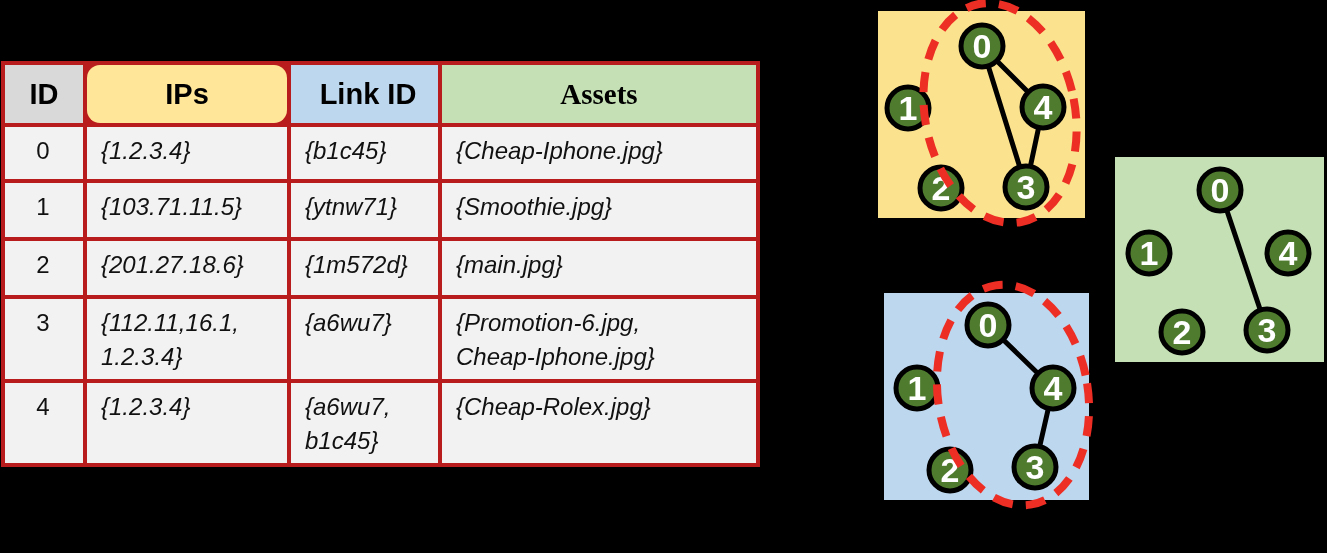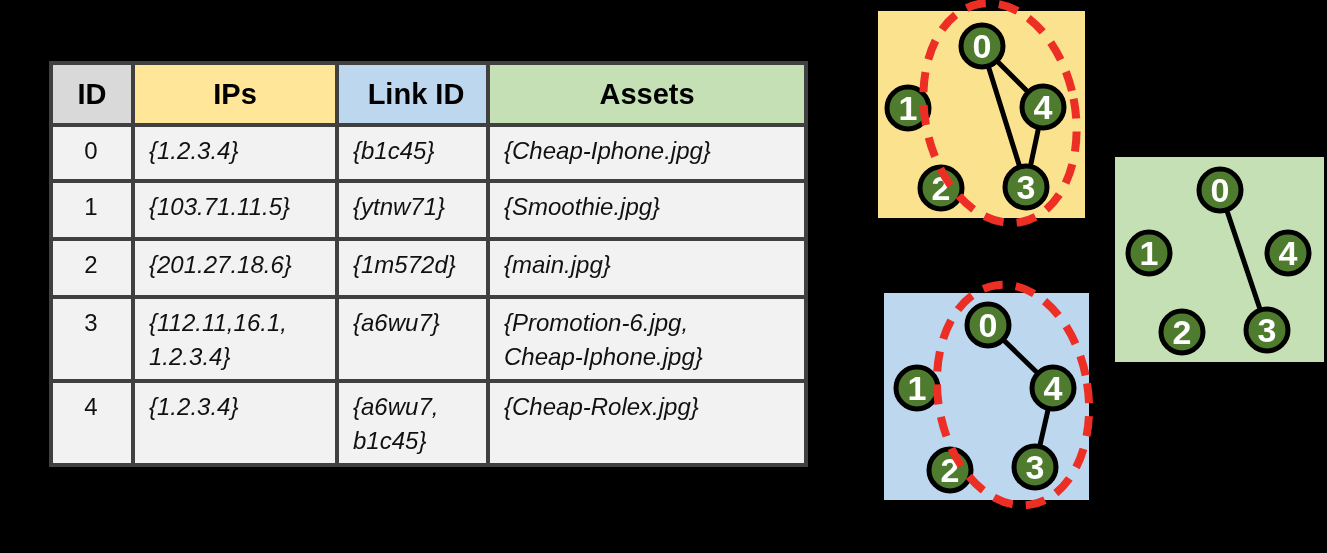--- a/index.html
+++ b/index.html
@@ -1,33 +1,33 @@
 <!DOCTYPE html>
 <html><head>
 <meta charset="utf-8">
 <style>
   html,body{margin:0;padding:0;background:#000;}
   #canvas{position:relative;width:1327px;height:553px;background:#000000;overflow:hidden;
           font-family:"Liberation Sans",sans-serif;}
 
   
   .table-wrap{position:absolute;left:1px;top:61px;}
-  table.data{border-collapse:separate;border-spacing:4px;background:#404040;table-layout:fixed;margin-left:48px;}
+  table.data{border-collapse:separate;border-spacing:4px;background:#b91c1c;table-layout:fixed;}
   col.c-id{width:78px}col.c-ips{width:200px}col.c-link{width:147px}col.c-assets{width:314px}
   th{font-size:29px;font-weight:bold;color:#000;text-align:center;vertical-align:middle;}
   tr.h-head{height:58px}
   tr.h54{height:52px}tr.h56{height:54px}tr.h82{height:80px}
   td{background:#F2F2F2;color:#111;font-size:24px;vertical-align:top;
      padding:7px 6px 2px 14px;line-height:34px;white-space:pre-line;}
   td.id-cell{text-align:center;padding-left:4px;font-style:normal;font-size:24px;}
   td.val{font-style:italic;}
   th.hd-id{background:#D9D9D9;}
-  th.hd-ips{background:#FFE699;}
+  th.hd-ips{background:#FFE699;border-radius:13px;}
   th.hd-link{background:#BDD7EE;padding-left:8px;}
-  th.hd-assets{background:#C5E0B4;}
+  th.hd-assets{background:#C5E0B4;font-family:Liberation Serif, serif;}
 
   
   #graphs-svg{position:absolute;left:0;top:0;}
   #graphs-svg text{font-family:"Liberation Sans",sans-serif;font-weight:bold;}
 </style>
 </head>
 <body>
 
 <div id="canvas">
 

